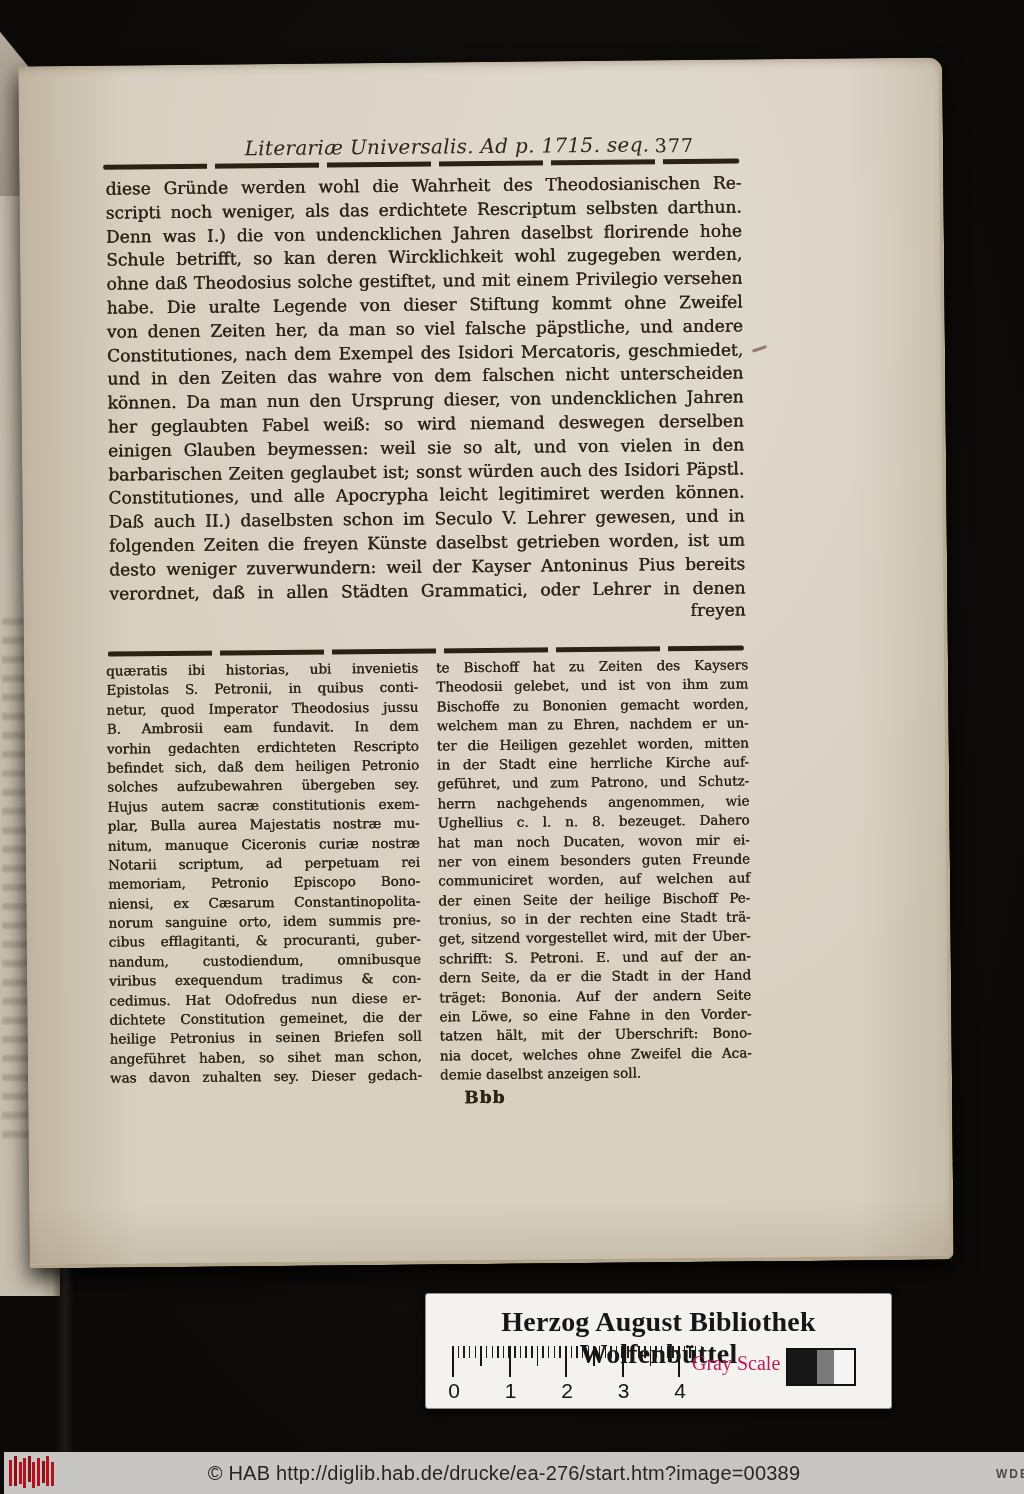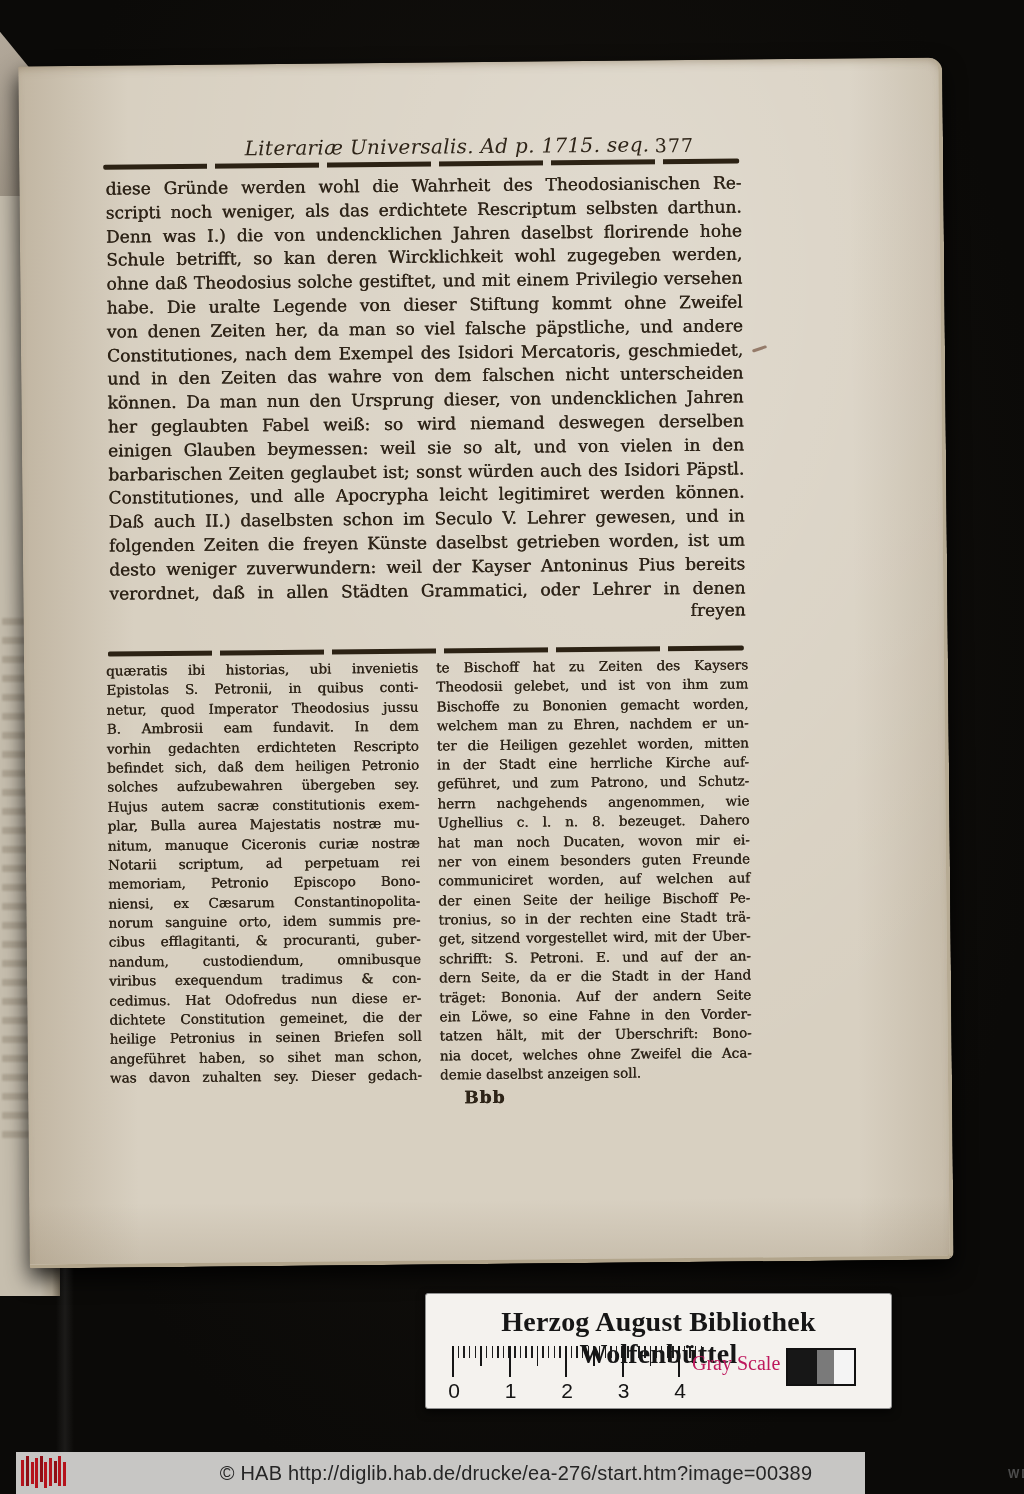--- a/index.html
+++ b/index.html
@@ -116,21 +116,21 @@
   }
   .grayscale-patch{
     position:absolute;left:360px;top:54px;width:70px;height:38px;
     border:2.5px solid #111;display:flex;box-sizing:border-box;
   }
   .grayscale-patch .s1{flex:0 0 44%;background:#171717;}
   .grayscale-patch .s2{flex:0 0 26%;background:#7a7a7a;}
   .grayscale-patch .s3{flex:1;background:#f4f4f4;}
   
   .footer-bar{
-    position:absolute;left:16px;top:1452px;width:849px;height:42px;
+    position:absolute;left:4px;top:1452px;width:1020px;height:42px;
     background:#c7c6c4;
   }
   .copyright{
     position:absolute;left:0;top:0;width:1000px;height:42px;line-height:42px;
     text-align:center;font-family:"Liberation Sans", sans-serif;
     font-size:20px;color:#262626;letter-spacing:.2px;
   }
   .regmark{position:absolute;left:4px;top:4px;}
   .watermark{
     position:absolute;left:992px;top:15px;

